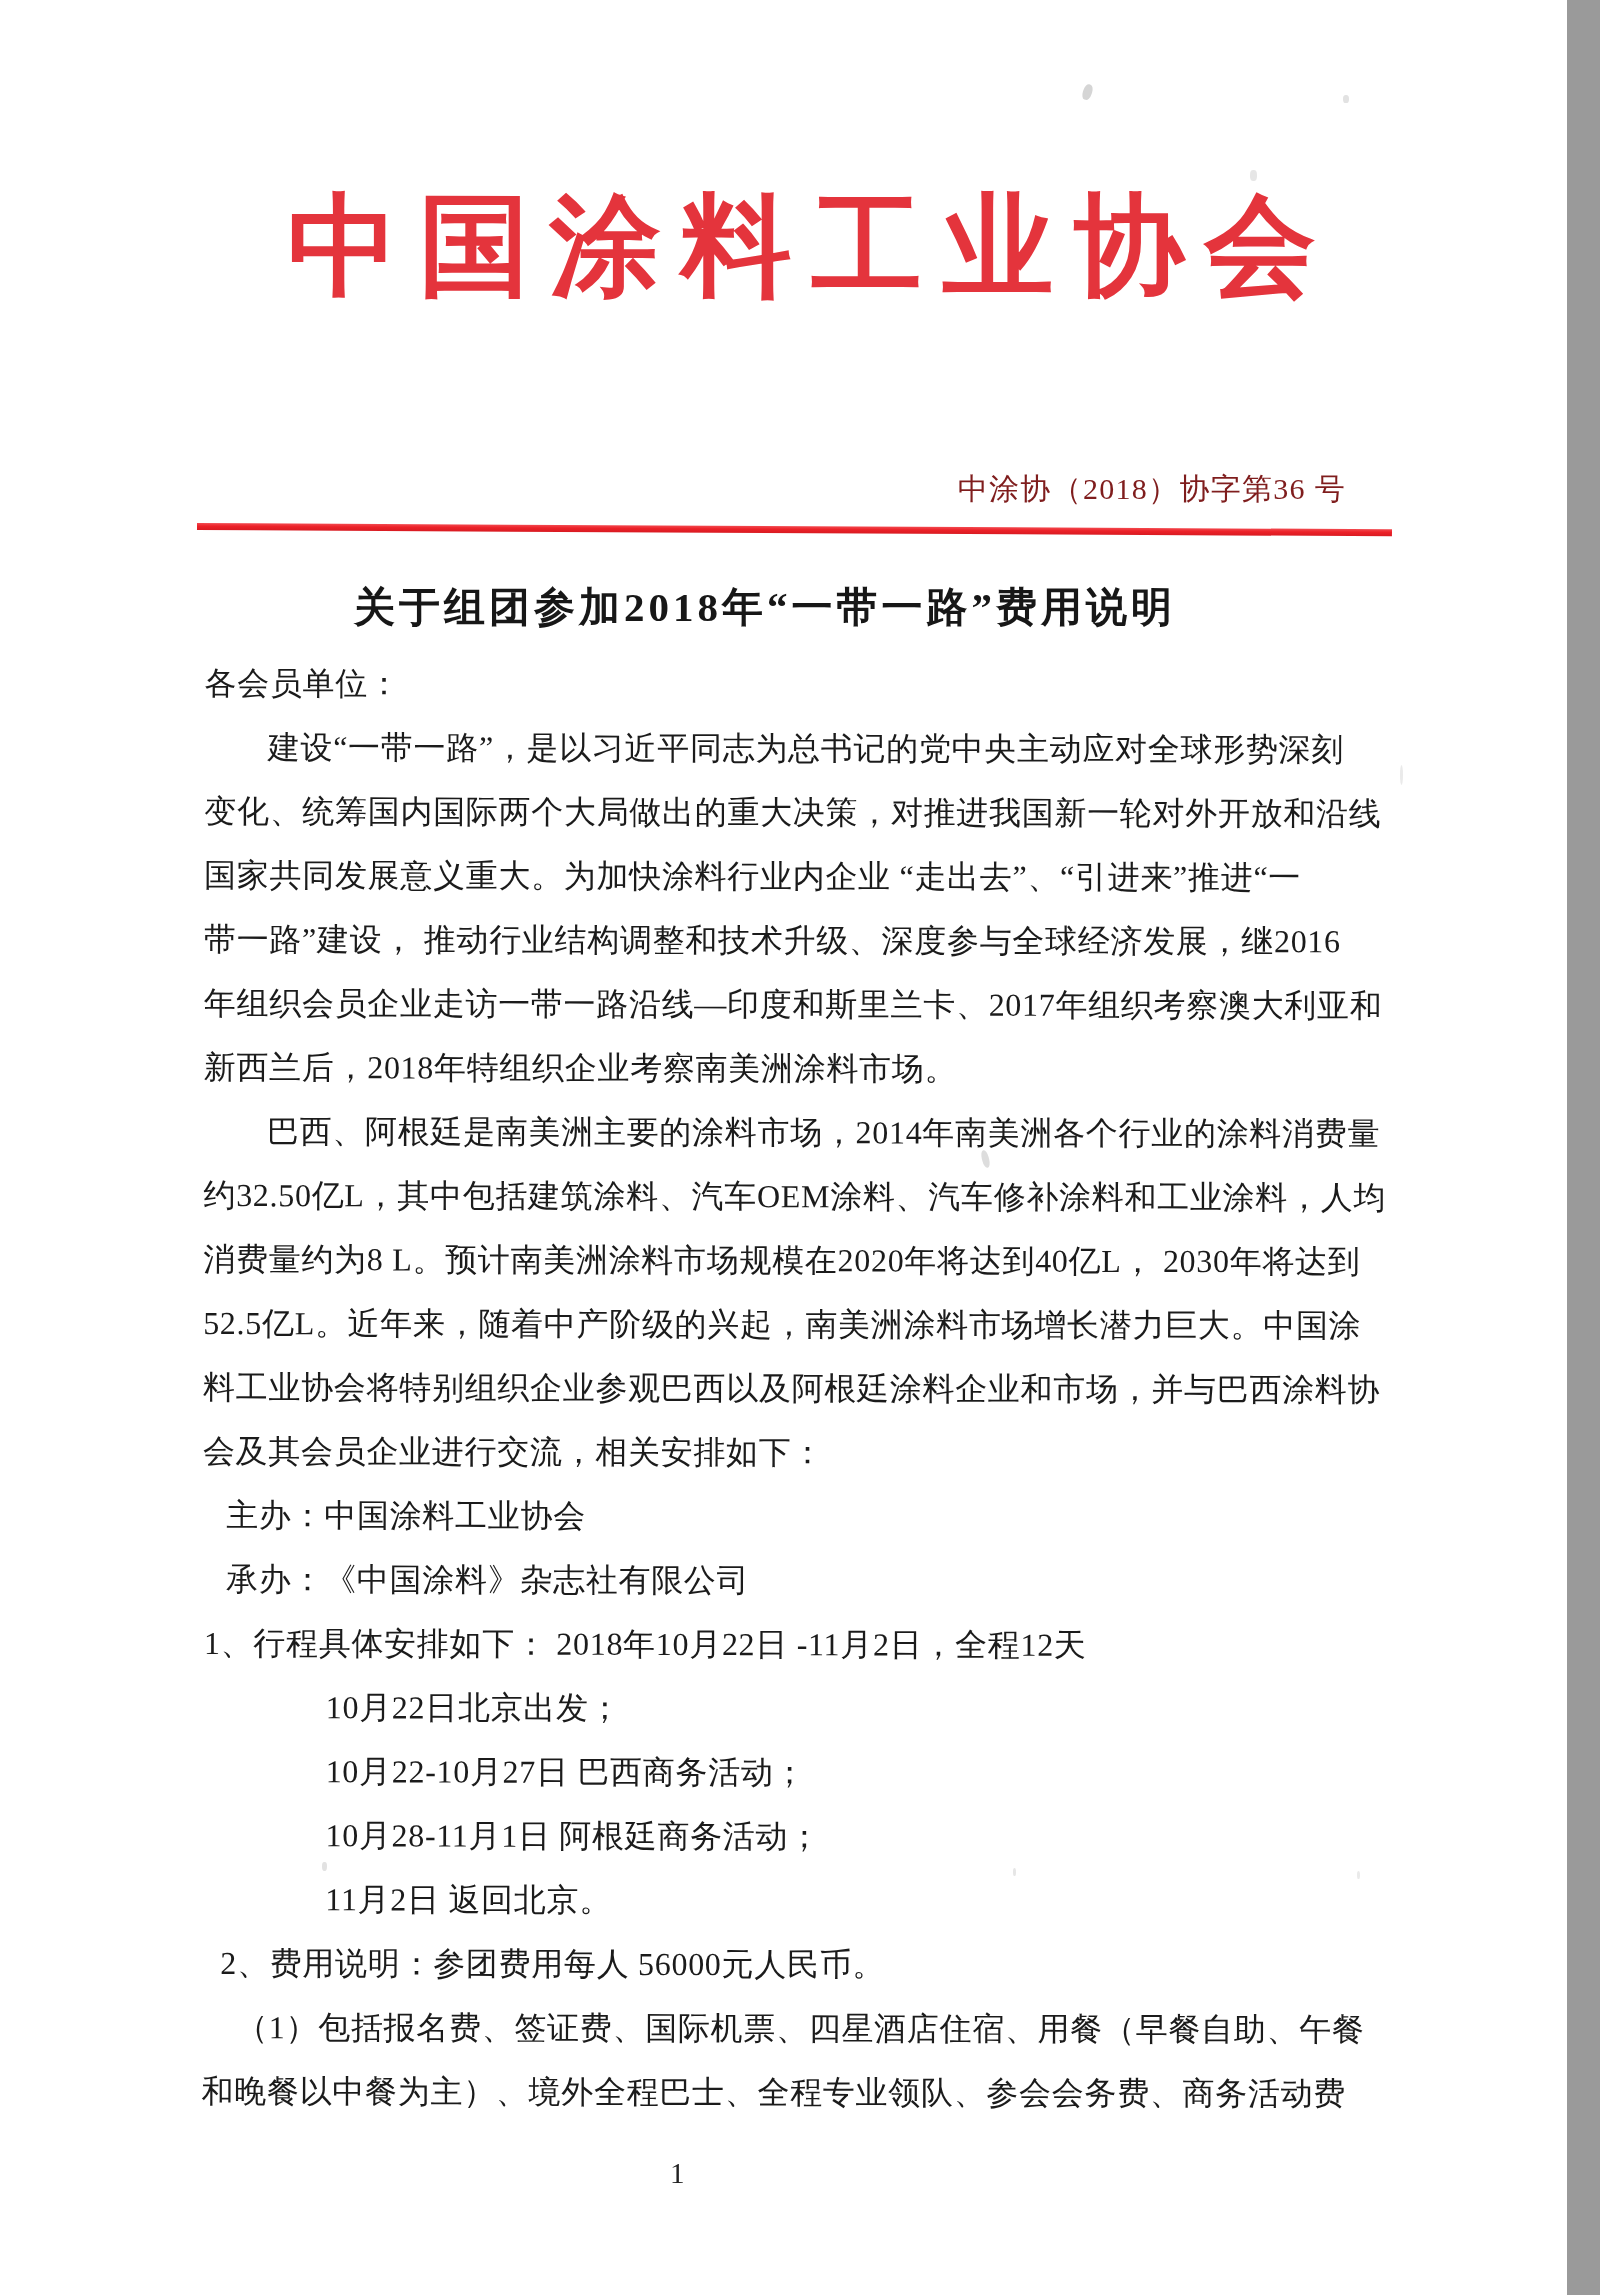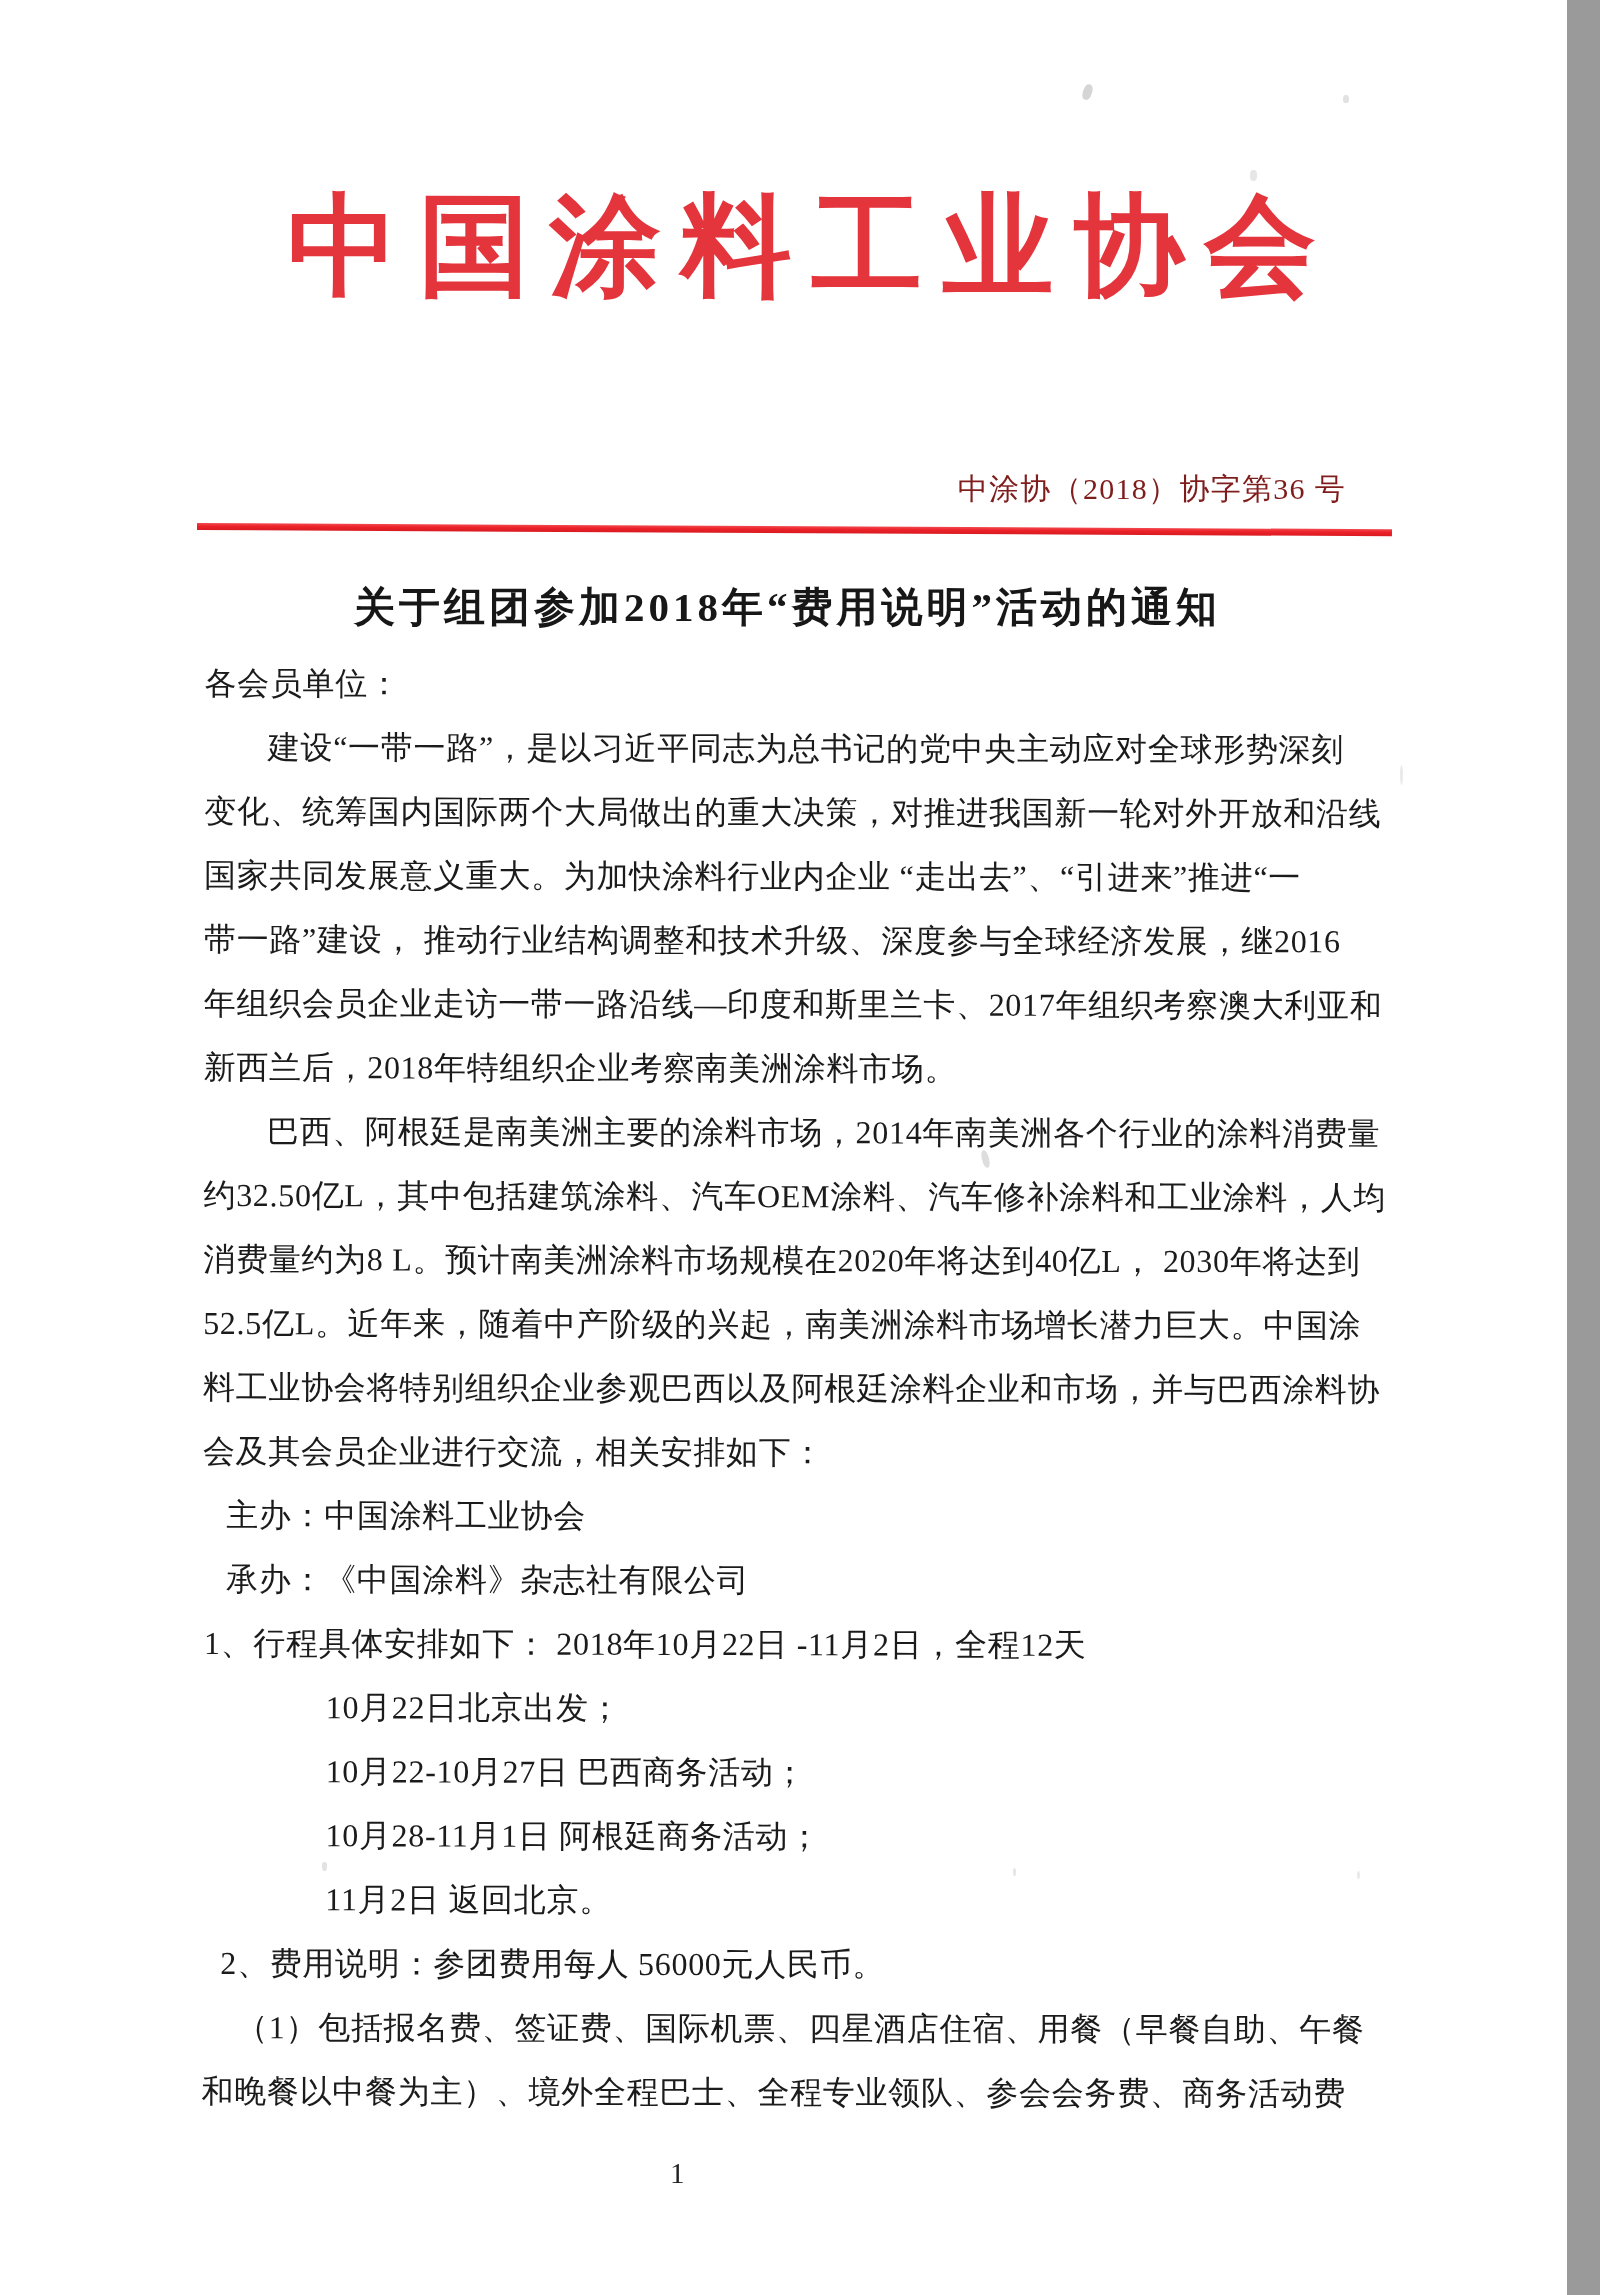--- a/index.html
+++ b/index.html
@@ -107,21 +107,21 @@
 </style>
 </head>
 <body>
 
 <div class="page">
 
   <div class="org-title">中国涂料工业协会</div>
   <div class="doc-number">中涂协（2018）协字第36  号</div>
   <div class="red-rule"></div>
 
-  <div class="notice-title">关于组团参加2018年“费用说明”活动的通知</div>
+  <div class="notice-title">关于组团参加2018年“一带一路”费用说明</div>
 
   <div class="body-block">
     <div class="line l-flush">各会员单位：</div>
     <div class="line l-para">建设“一带一路”，是以习近平同志为总书记的党中央主动应对全球形势深刻</div>
     <div class="line l-flush">变化、统筹国内国际两个大局做出的重大决策，对推进我国新一轮对外开放和沿线</div>
     <div class="line l-flush">国家共同发展意义重大。为加快涂料行业内企业 “走出去”、“引进来”推进“一</div>
     <div class="line l-flush">带一路”建设， 推动行业结构调整和技术升级、深度参与全球经济发展，继2016</div>
     <div class="line l-flush">年组织会员企业走访一带一路沿线—印度和斯里兰卡、2017年组织考察澳大利亚和</div>
     <div class="line l-flush">新西兰后，2018年特组织企业考察南美洲涂料市场。</div>
     <div class="line l-para">巴西、阿根廷是南美洲主要的涂料市场，2014年南美洲各个行业的涂料消费量</div>

